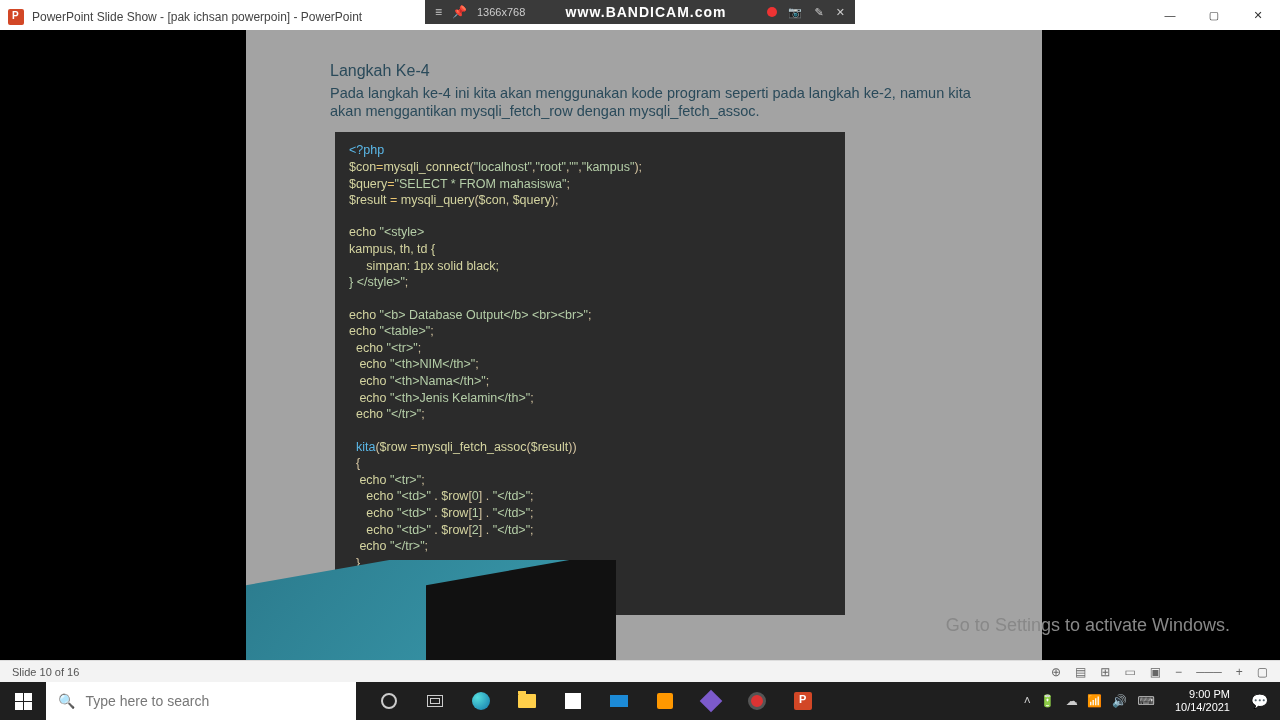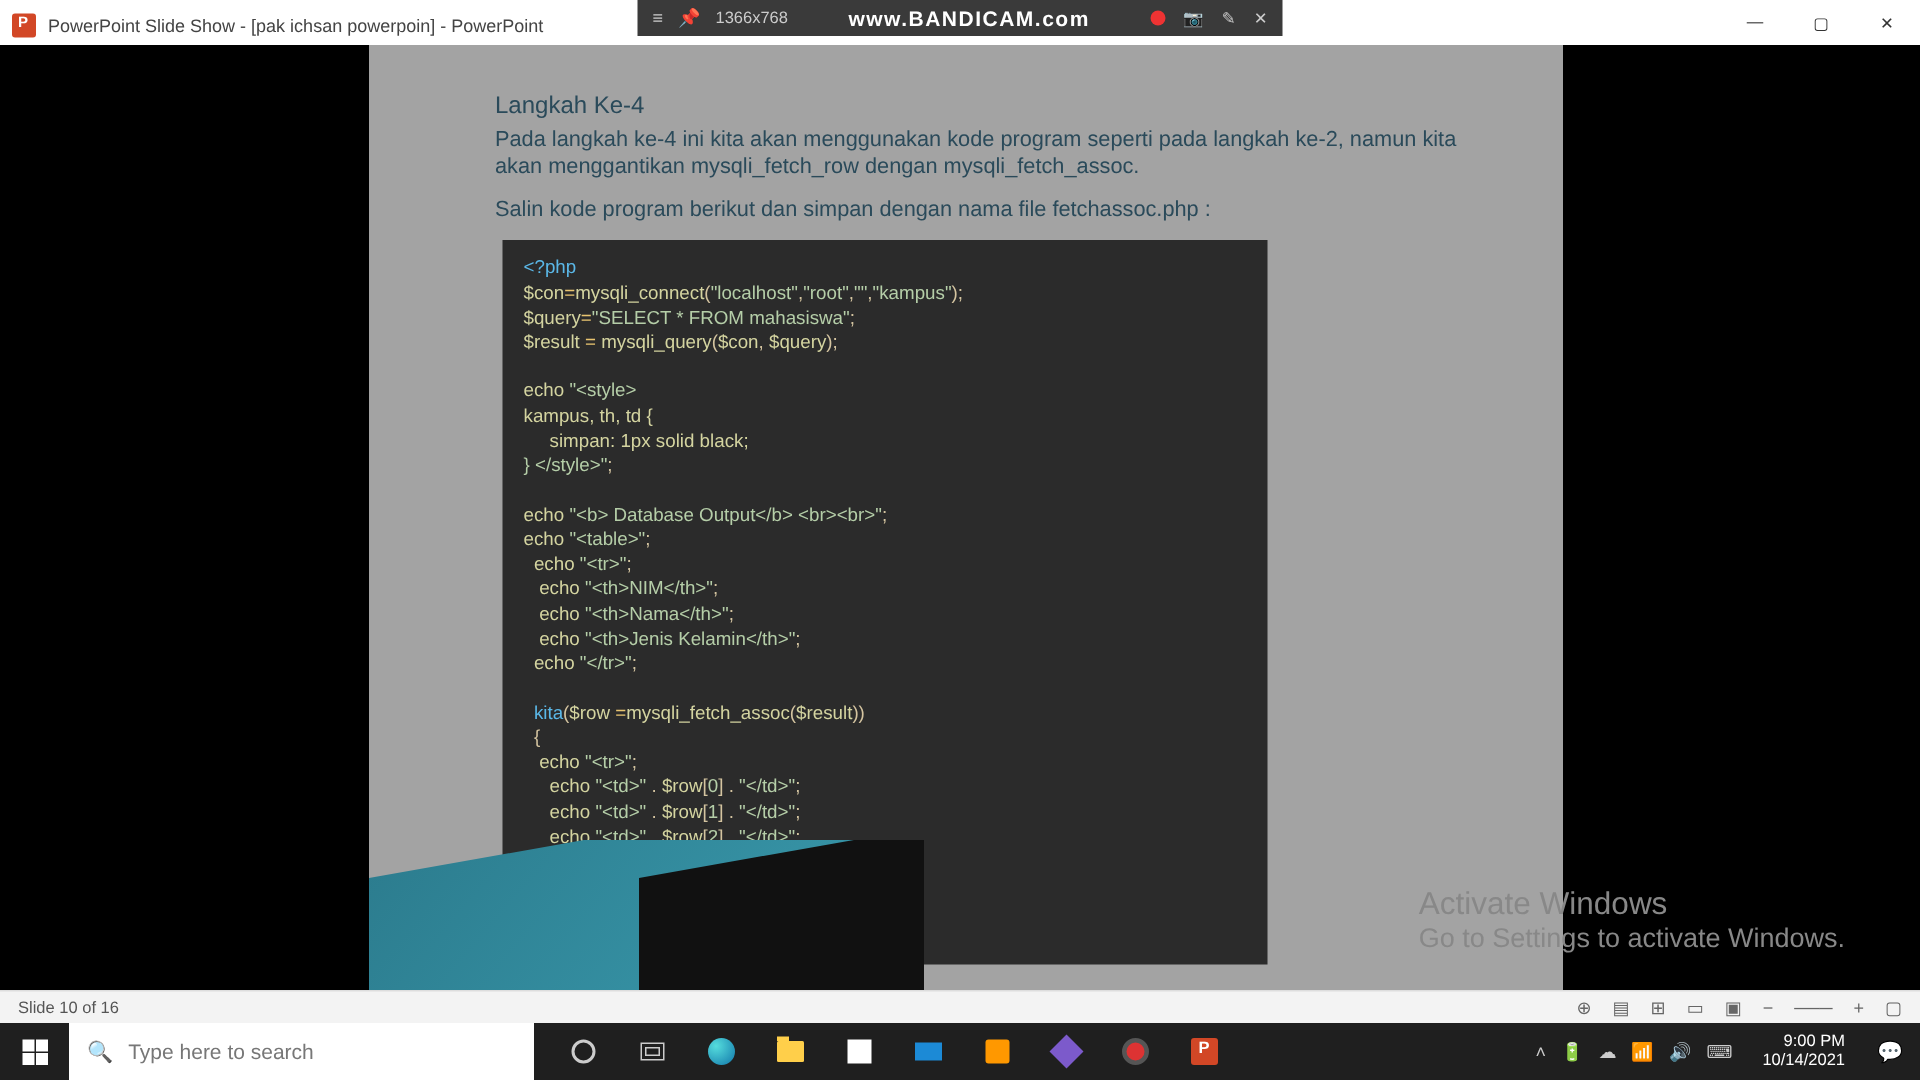--- a/index.html
+++ b/index.html
@@ -111,21 +111,20 @@
     <span>✎</span>
     <span>✕</span>
   </div>
 </div>
 
 <div class="stage">
   <div class="slide">
     <div class="slide-content">
       <h3>Langkah Ke-4</h3>
       <p>Pada langkah ke-4 ini kita akan menggunakan kode program seperti pada langkah ke-2, namun kita akan menggantikan mysqli_fetch_row dengan mysqli_fetch_assoc.</p>
-      <div class="instr">Salin kode program berikut dan simpan dengan nama file fetchassoc.php :</div>
       <div class="codebox"><span class="tok-kw">&lt;?php</span>
 <span class="tok-var">$con</span><span class="tok-op">=</span><span class="tok-func">mysqli_connect</span><span class="tok-pun">(</span><span class="tok-str">"localhost"</span><span class="tok-pun">,</span><span class="tok-str">"root"</span><span class="tok-pun">,</span><span class="tok-str">""</span><span class="tok-pun">,</span><span class="tok-str">"kampus"</span><span class="tok-pun">);</span>
 <span class="tok-var">$query</span><span class="tok-op">=</span><span class="tok-str">"SELECT * FROM mahasiswa"</span><span class="tok-pun">;</span>
 <span class="tok-var">$result</span><span class="tok-op"> = </span><span class="tok-func">mysqli_query</span><span class="tok-pun">(</span><span class="tok-var">$con</span><span class="tok-pun">, </span><span class="tok-var">$query</span><span class="tok-pun">);</span>
 
 <span class="tok-func">echo </span><span class="tok-str">"&lt;style&gt;</span>
 <span class="tok-var">kampus, th, td {</span>
 <span class="tok-var">     simpan: 1px solid black;</span>
 <span class="tok-str">} &lt;/style&gt;"</span><span class="tok-pun">;</span>
 
@@ -145,21 +144,20 @@
 <span class="tok-func">     echo </span><span class="tok-str">"&lt;td&gt;"</span><span class="tok-pun"> . </span><span class="tok-var">$row</span><span class="tok-pun">[</span><span class="tok-num">2</span><span class="tok-pun">] . </span><span class="tok-str">"&lt;/td&gt;"</span><span class="tok-pun">;</span>
 <span class="tok-func">   echo </span><span class="tok-str">"&lt;/tr&gt;"</span><span class="tok-pun">;</span>
 <span class="tok-pun">  }</span>
 <span class="tok-func">echo </span><span class="tok-str">"&lt;/table&gt;"</span><span class="tok-pun">;</span>
 <span class="tok-kw">?&gt;</span></div>
     </div>
     <div class="deco"></div>
   </div>
 
   <div class="activate">
-    <div class="a1">Activate Windows</div>
     <div class="a2">Go to Settings to activate Windows.</div>
   </div>
 </div>
 
 <div class="statusbar">
   <span>Slide 10 of 16</span>
   <div class="view-btns">
     <span>⊕</span>
     <span>▤</span>
     <span>⊞</span>

